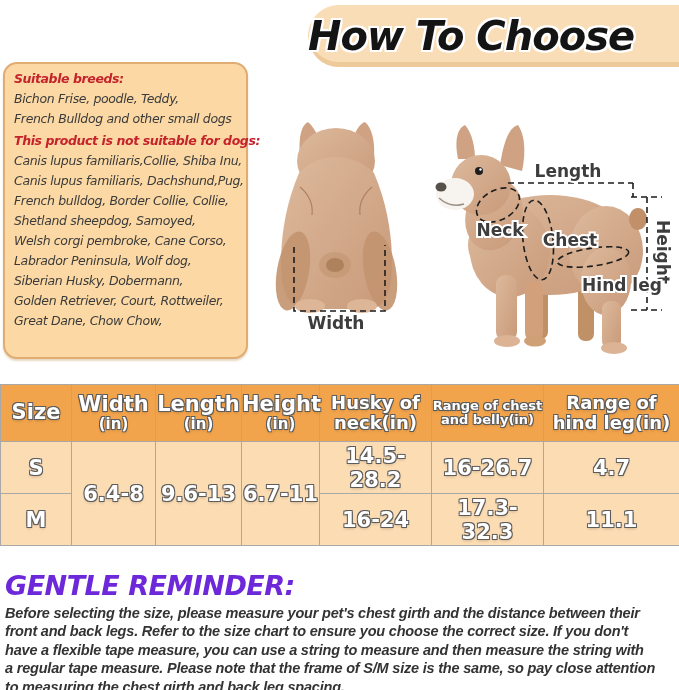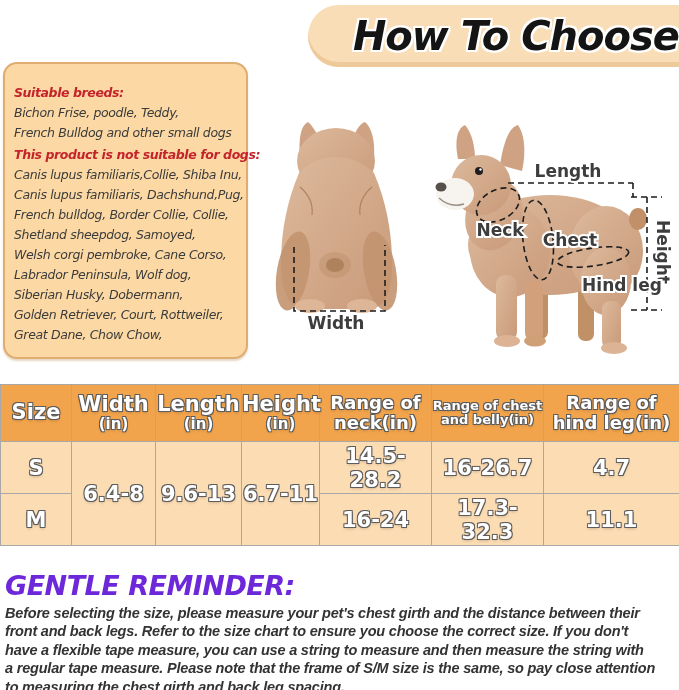--- a/index.html
+++ b/index.html
@@ -7,35 +7,35 @@
   .stage {
     position:relative; width:679px; height:690px; background:#ffffff;
     overflow:hidden; font-family:"DejaVu Sans", sans-serif;
   }
 
   
   .banner {
     position:absolute; left:308px; top:5px; width:371px; height:62px;
     background:#f9ddb6; border-radius:32px 0 0 32px;
     box-shadow: inset 0 -5px 0 rgba(225,178,120,.45);
-    display:flex; align-items:center; justify-content:flex-end;
+    display:flex; align-items:center; justify-content:flex-start;
   }
   .banner h1 {
     font-size:40px; font-weight:bold; font-style:italic; color:#141414;
     letter-spacing:-1px;
     text-shadow:-2px 0 0 #fff, 2px 0 0 #fff, 0 -2px 0 #fff, 0 2px 0 #fff,
                 -2px -2px 0 #fff, 2px 2px 0 #fff, -2px 2px 0 #fff, 2px -2px 0 #fff;
     white-space:nowrap;
   }
 
   
   .breeds-panel {
     position:absolute; left:3px; top:62px; width:245px; height:297px;
     background:#fcd9a4; border:2px solid #dfac72; border-radius:14px;
-    padding:19px 9px; box-shadow:0 2px 2px rgba(190,140,80,.35);
+    padding:5px 9px; box-shadow:0 2px 2px rgba(190,140,80,.35);
     font-style:italic;
   }
   .panel-heading {
     font-size:12.5px; font-weight:bold; color:#c4232b;
     line-height:20px; letter-spacing:-0.4px; white-space:nowrap;
   }
   .panel-heading.second { margin-top:2px; }
   .breed-line {
     font-size:12.5px; color:#3b3b3b; line-height:20px;
     letter-spacing:-0.35px; white-space:nowrap; font-weight:400;
@@ -188,21 +188,21 @@
             <span class="h-sub">(in)</span>
           </th>
       <th>
             <span class="h-main">Length</span>
             <span class="h-sub">(in)</span>
           </th>
       <th>
             <span class="h-main">Height</span>
             <span class="h-sub">(in)</span>
           </th>
-      <th class="h-range">Range of neck(in)</th>
+      <th class="h-range">Husky of neck(in)</th>
       <th class="h-small">Range of chest and belly(in)</th>
       <th class="h-range">Range of hind leg(in)</th>
     </tr>
     <tr>
       <td>S</td>
       <td rowspan="2">6.4-8</td>
       <td rowspan="2">9.6-13</td>
       <td rowspan="2">6.7-11</td>
       <td>14.5-28.2</td>
       <td>16-26.7</td>

